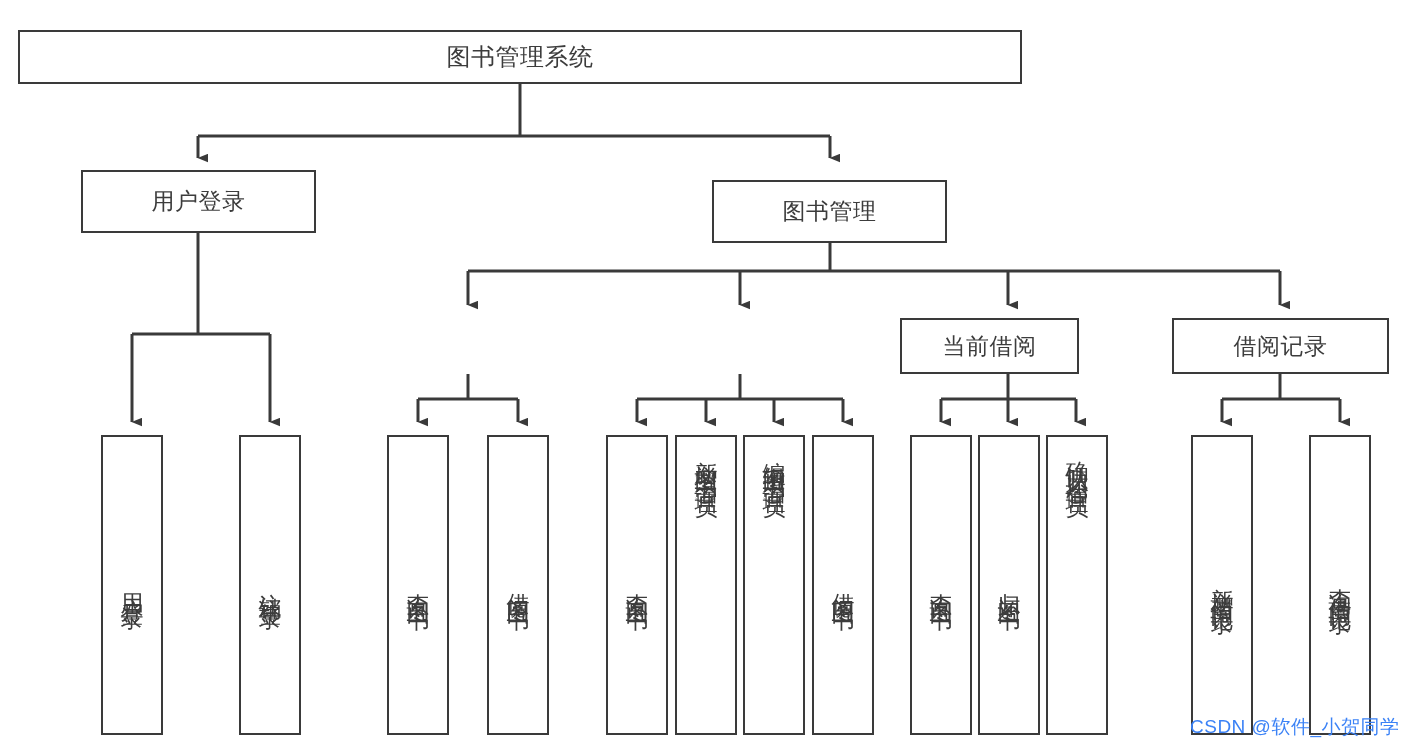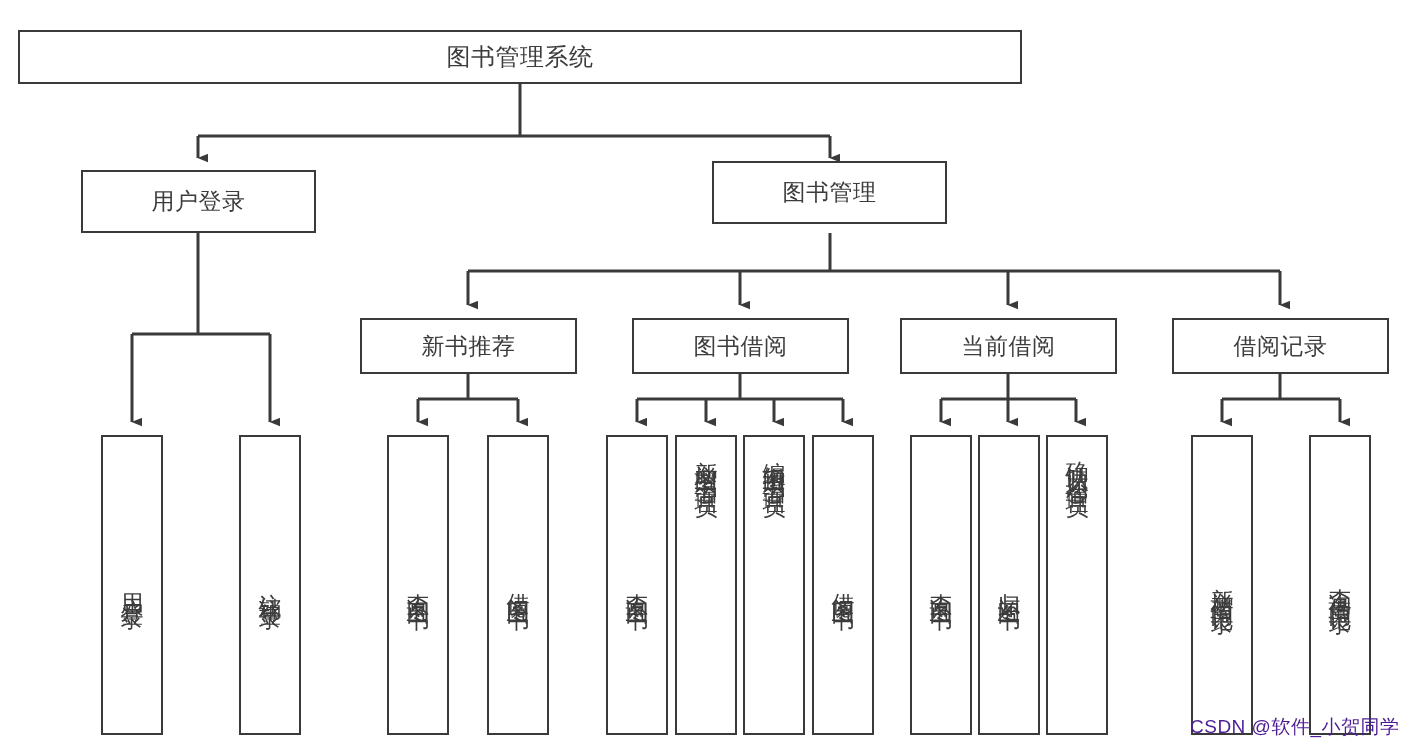--- a/index.html
+++ b/index.html
@@ -59,21 +59,21 @@
     font-size: 23px;
     writing-mode: vertical-rl;
     text-orientation: upright;
     letter-spacing: 5px;
     line-height: 1;
     white-space: nowrap;
   }
   .leaf-box.v-top .leaf-label { padding-top: 6px; }
   .watermark {
     position: absolute;
-    color: #4c1d95;
+    color: #3b82f6;
     font-size: 19px;
     white-space: nowrap;
     letter-spacing: 0.5px;
   }
 </style>
 </head>
 <body>
 
 <div id="diagram-root">
 
@@ -129,31 +129,25 @@
     </g>
   </svg>
 
   <div class="node-box node-root" style="left:18px; top:30px; width:1004px; height:54px;">
     <span class="node-label">图书管理系统</span>
   </div>
 
   <div class="node-box" style="left:81px; top:170px; width:235px; height:63px;">
     <span class="node-label">用户登录</span>
   </div>
-  <div class="node-box" style="left:712px; top:161px; width:235px; height:63px;">
+  <div class="node-box" style="left:712px; top:180px; width:235px; height:63px;">
     <span class="node-label">图书管理</span>
   </div>
 
-  <div class="node-box" style="left:360px; top:318px; width:217px; height:56px;">
-    <span class="node-label">新书推荐</span>
-  </div>
-  <div class="node-box" style="left:632px; top:318px; width:217px; height:56px;">
-    <span class="node-label">图书借阅</span>
-  </div>
-  <div class="node-box" style="left:900px; top:318px; width:217px; height:56px;">
+  <div class="node-box" style="left:900px; top:318px; width:179px; height:56px;">
     <span class="node-label">当前借阅</span>
   </div>
   <div class="node-box" style="left:1172px; top:318px; width:217px; height:56px;justify-content:center;">
     <span class="node-label">借阅记录</span>
   </div>
 
   <div class="leaf-box v-center" style="left:101px; top:435px; width:62px; height:300px;">
     <span class="leaf-label">用户登录</span>
   </div>
   <div class="leaf-box v-center" style="left:239px; top:435px; width:62px; height:300px;">

